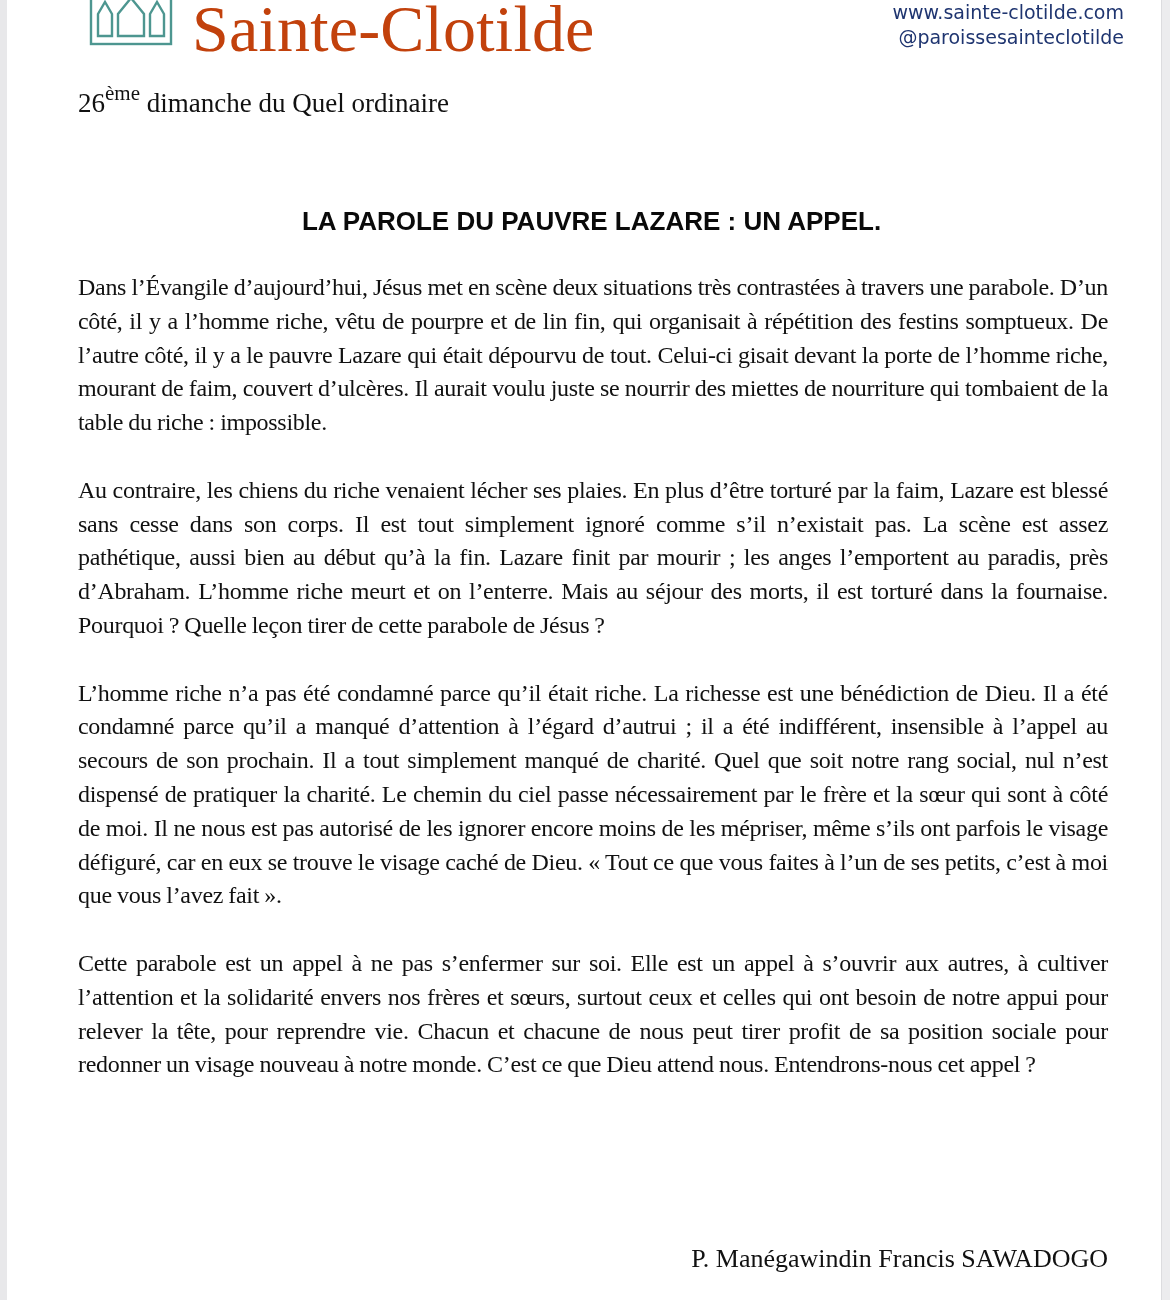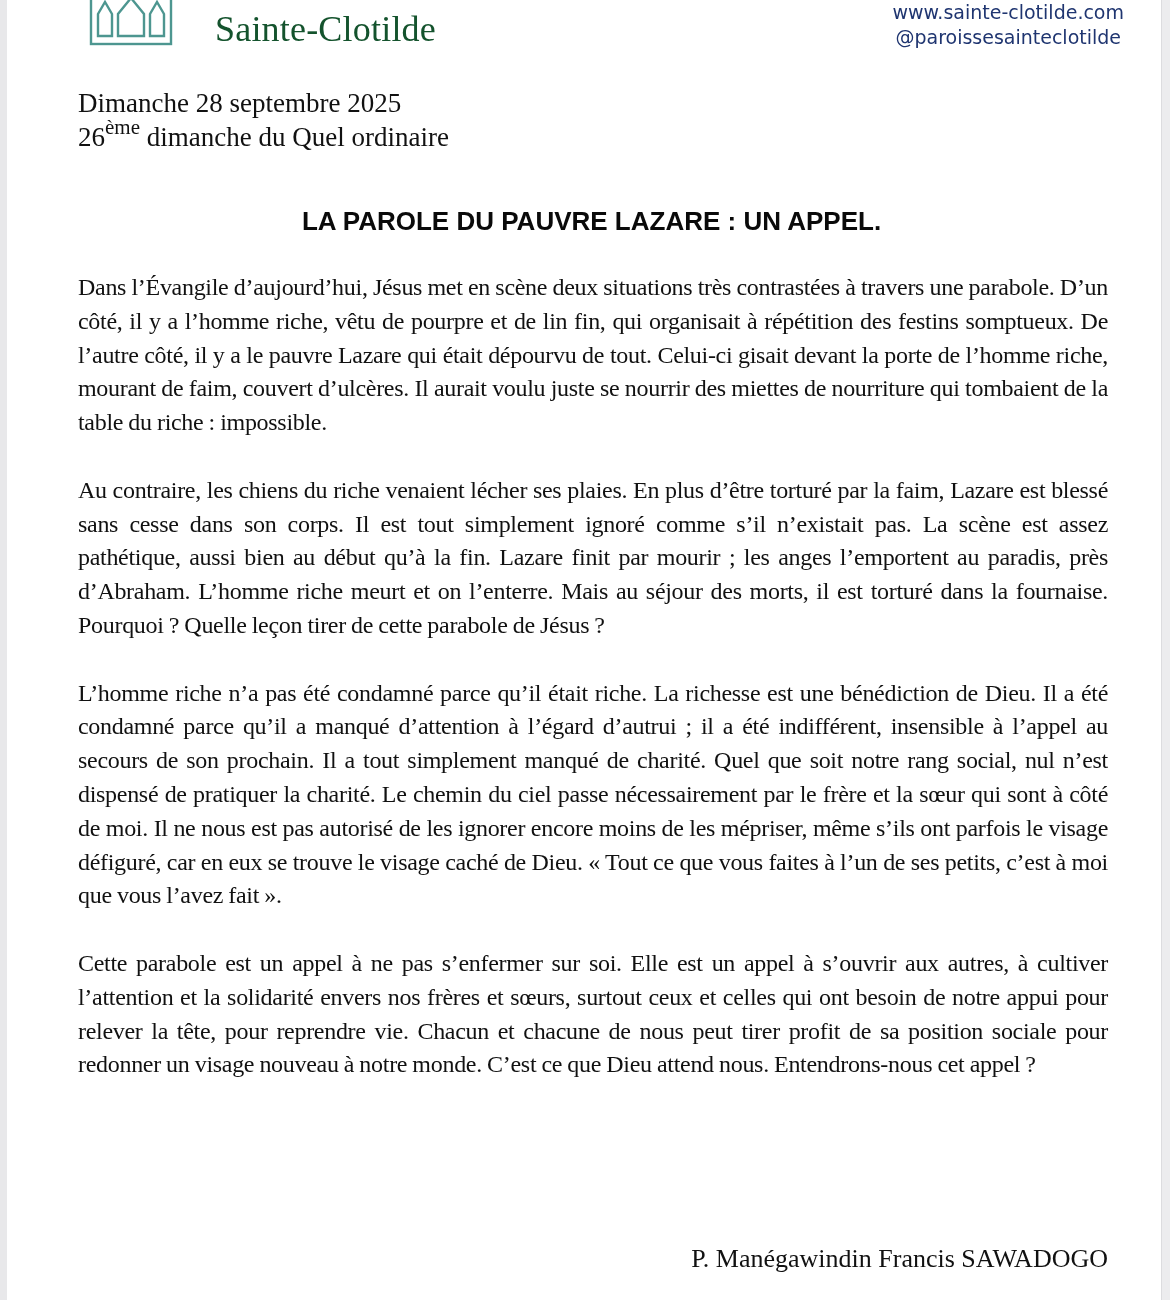--- a/index.html
+++ b/index.html
@@ -21,36 +21,36 @@
     }
     .edge-right {
       position: absolute; right: 0; top: 0; width: 8px; height: 1300px;
       background: #ececee;
       border-left: 1px solid #dcdcdf;
     }
     .logo {
       position: absolute; left: 88px; top: -6px; width: 86px; height: 54px;
     }
     .brand {
-      position: absolute; left: 215px; top: 1px;
+      position: absolute; left: 192px; top: 1px;
       font-family: "Liberation Serif", serif;
-      font-size: 36px;
-      color: #14532d;
+      font-size: 66px;
+      color: #c2410c;
       line-height: 56px;
       letter-spacing: 0.2px;
     }
     .contact {
       position: absolute; right: 46px; top: 0px;
       text-align: right;
       font-family: "DejaVu Sans", "Liberation Sans", sans-serif;
       font-size: 19px;
       line-height: 25px;
       color: #1f3570;
     }
-    .contact div { white-space: nowrap; text-align: center; }
+    .contact div { white-space: nowrap; }
     .dateblock {
       position: absolute; left: 78px; top: 86px;
       font-size: 27px;
       line-height: 34px;
       color: #111;
     }
     .dateblock sup {
       font-size: 21px;
       vertical-align: 0;
       position: relative; top: -12px;
@@ -99,21 +99,20 @@
     </g>
   </svg>
   <div class="brand">Sainte-Clotilde</div>
   <div class="contact">
     <div>www.sainte-clotilde.com</div>
     <div>@paroissesainteclotilde</div>
   </div>
 </header>
 
 <div class="dateblock">
-  <div>Dimanche 28 septembre 2025</div>
   <div><span>26</span><sup>ème</sup><span> dimanche du Quel ordinaire</span></div>
 </div>
 
 <h1 class="title" style="margin:0;">LA PAROLE DU PAUVRE LAZARE : UN APPEL.</h1>
 
 <main class="body">
   <p class="para">Dans l’Évangile d’aujourd’hui, Jésus met en scène deux situations très contrastées à travers une parabole. D’un côté, il y a l’homme riche, vêtu de pourpre et de lin fin, qui organisait à répétition des festins somptueux. De l’autre côté, il y a le pauvre Lazare qui était dépourvu de tout. Celui-ci gisait devant la porte de l’homme riche, mourant de faim, couvert d’ulcères. Il aurait voulu juste se nourrir des miettes de nourriture qui tombaient de la table du riche : impossible.</p>
   <p class="para">Au contraire, les chiens du riche venaient lécher ses plaies. En plus d’être torturé par la faim, Lazare est blessé sans cesse dans son corps. Il est tout simplement ignoré comme s’il n’existait pas. La scène est assez pathétique, aussi bien au début qu’à la fin. Lazare finit par mourir ; les anges l’emportent au paradis, près d’Abraham. L’homme riche meurt et on l’enterre. Mais au séjour des morts, il est torturé dans la fournaise. Pourquoi ? Quelle leçon tirer de cette parabole de Jésus ?</p>
   <p class="para">L’homme riche n’a pas été condamné parce qu’il était riche. La richesse est une bénédiction de Dieu. Il a été condamné parce qu’il a manqué d’attention à l’égard d’autrui ; il a été indifférent, insensible à l’appel au secours de son prochain. Il a tout simplement manqué de charité. Quel que soit notre rang social, nul n’est dispensé de pratiquer la charité. Le chemin du ciel passe nécessairement par le frère et la sœur qui sont à côté de moi. Il ne nous est pas autorisé de les ignorer encore moins de les mépriser, même s’ils ont parfois le visage défiguré, car en eux se trouve le visage caché de Dieu. « Tout ce que vous faites à l’un de ses petits, c’est à moi que vous l’avez fait ».</p>
   <p class="para">Cette parabole est un appel à ne pas s’enfermer sur soi. Elle est un appel à s’ouvrir aux autres, à cultiver l’attention et la solidarité envers nos frères et sœurs, surtout ceux et celles qui ont besoin de notre appui pour relever la tête, pour reprendre vie. Chacun et chacune de nous peut tirer profit de sa position sociale pour redonner un visage nouveau à notre monde. C’est ce que Dieu attend nous. Entendrons-nous cet appel ?</p>

